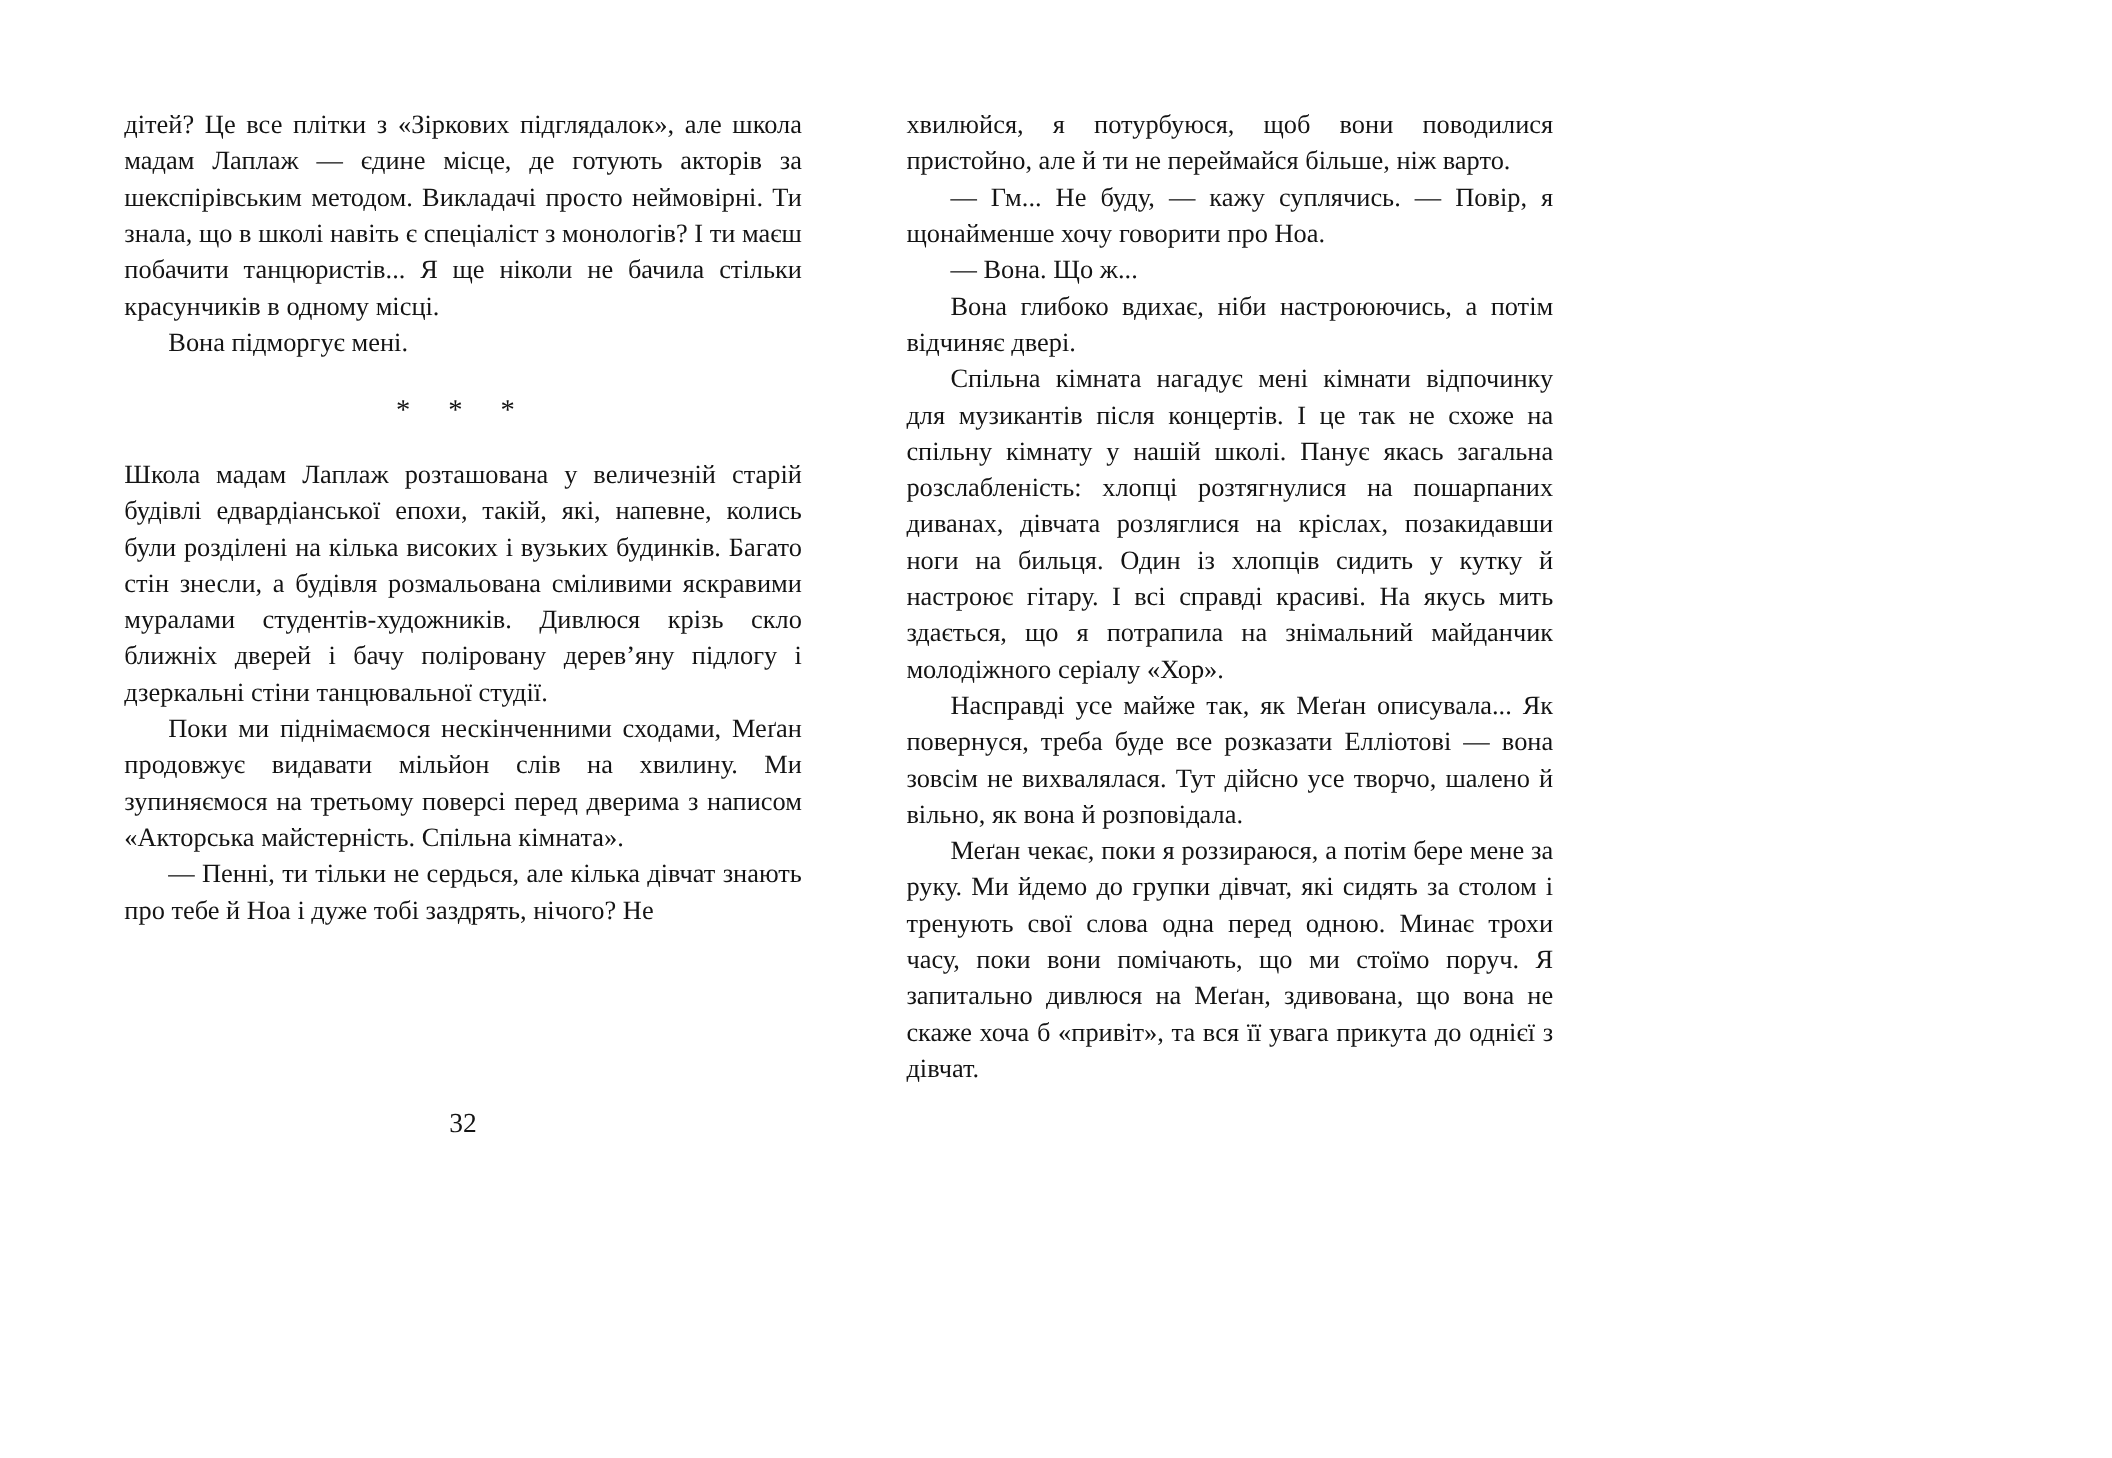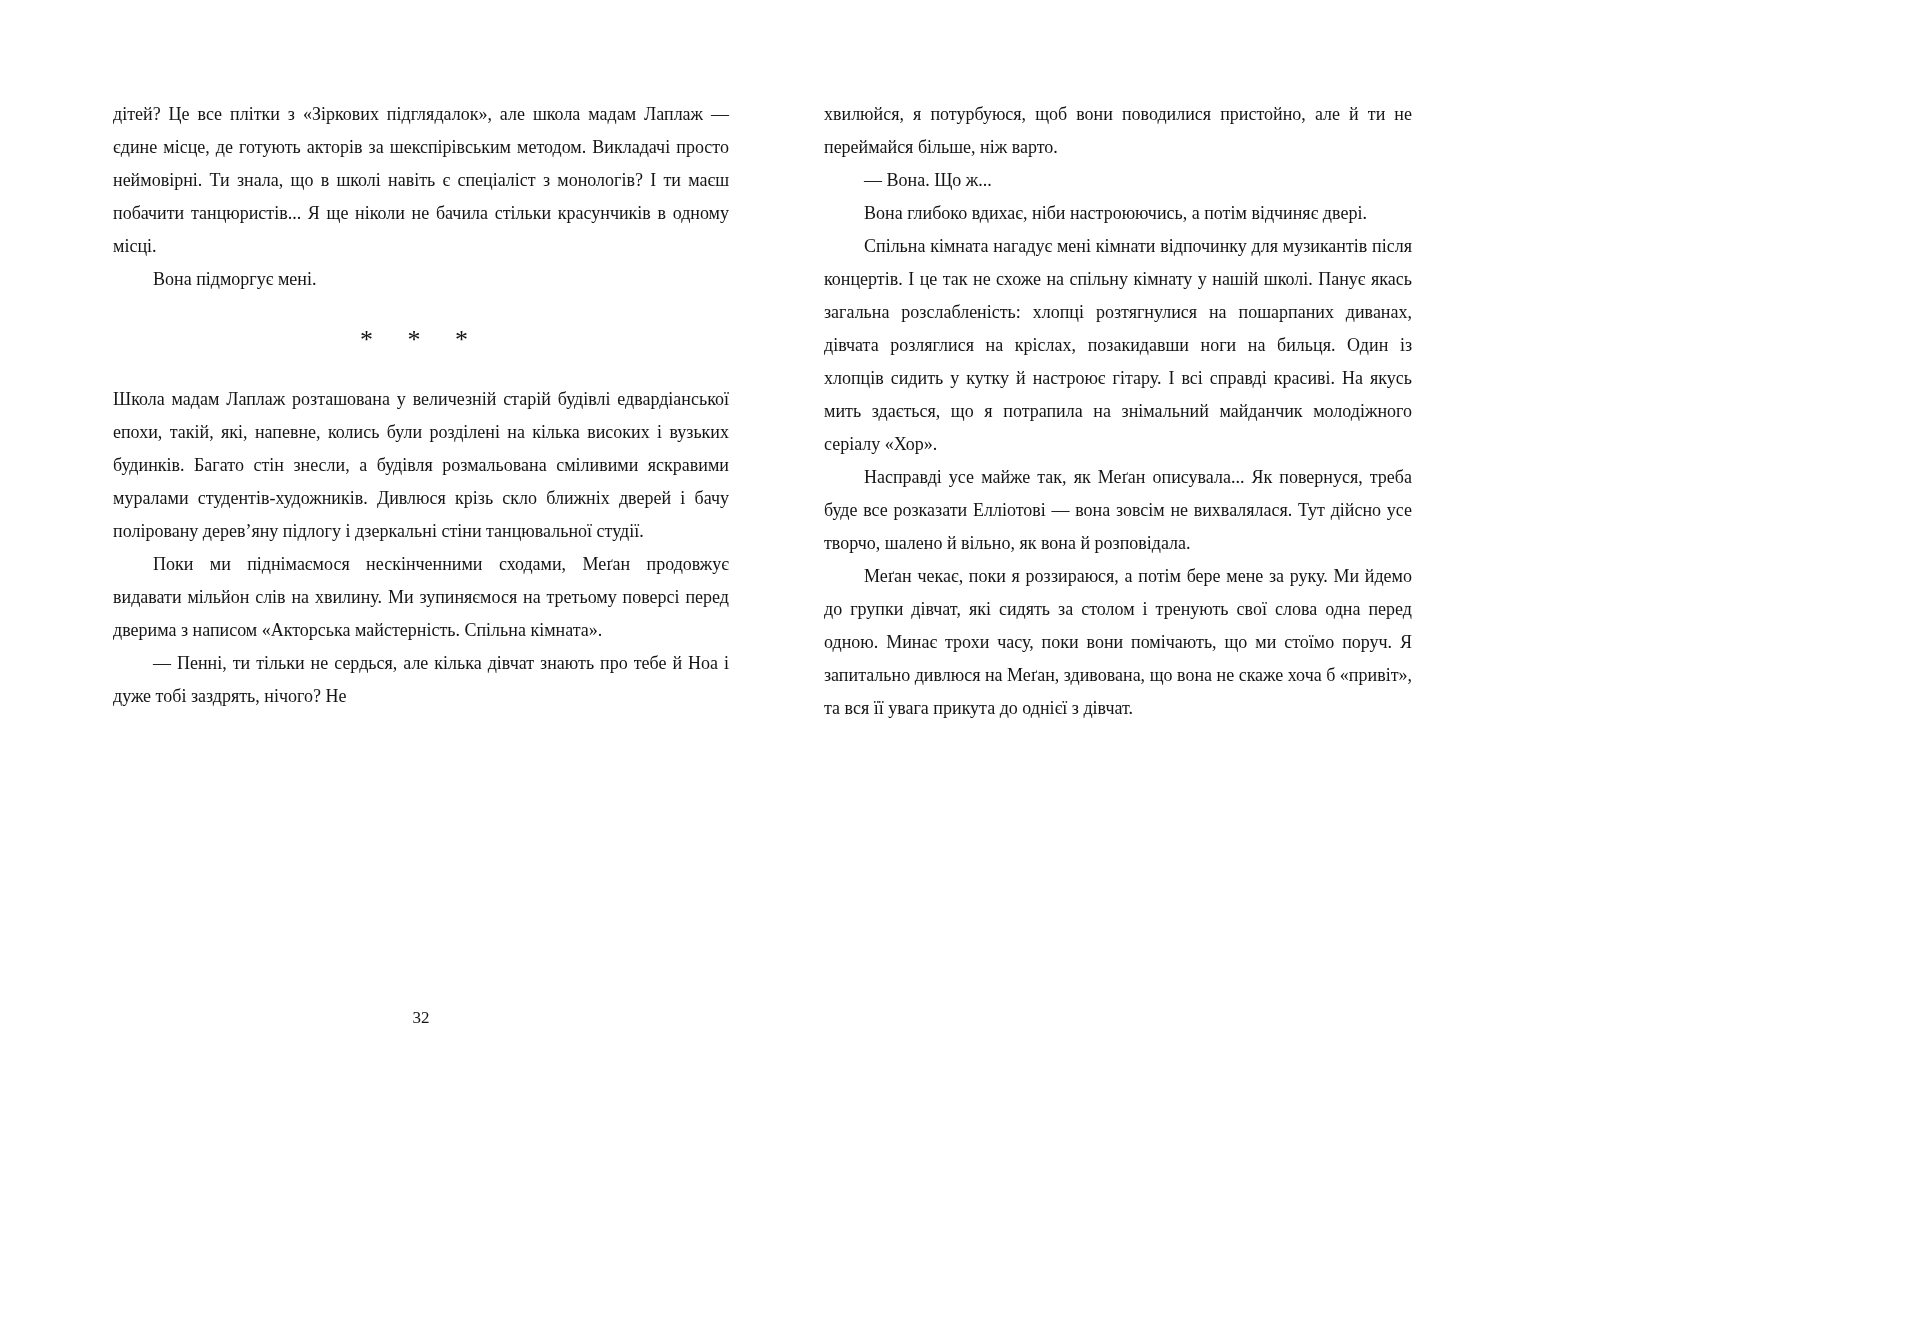--- a/index.html
+++ b/index.html
@@ -24,41 +24,41 @@
   .page-left  { left: 113px; width: 616px; }
   .page-right { left: 824px; width: 588px; }
   .page-body {
     position: absolute;
     top: 98px;
     left: 0;
     right: 0;
   }
   .page-body p {
     margin: 0;
-    font-size: 18px;
+    font-size: 24px;
     line-height: 33px;
     text-align: justify;
     text-justify: inter-word;
   }
   p.indent { text-indent: 40px; }
   p.flush  { text-indent: 0; }
   p.separator {
     text-align: center;
     text-indent: 0;
     letter-spacing: 14px;
     margin: 27px 0 27px 0;
     font-size: 26px;
   }
   .page-number {
     position: absolute;
     top: 1008px;
     left: 0;
     right: 0;
     text-align: center;
-    font-size: 17px;
+    font-size: 25px;
     color: #141414;
   }
 </style>
 </head>
 <body>
 
 <div class="spread">
 
   <div class="page page-left">
     <div class="page-body">
@@ -68,20 +68,21 @@
       <p class="flush">Школа мадам Лаплаж розташована у величезній старій будівлі едвардіанської епохи, такій, які, напевне, колись були розділені на кілька високих і вузьких будинків. Багато стін знесли, а будівля розмальована сміливими яскравими муралами студентів-художників. Дивлюся крізь скло ближніх дверей і бачу поліровану дерев’яну підлогу і дзеркальні стіни танцювальної студії.</p>
       <p class="indent">Поки ми піднімаємося нескінченними сходами, Меґан продовжує видавати мільйон слів на хвилину. Ми зупиняємося на третьому поверсі перед дверима з написом «Акторська майстерність. Спільна кімната».</p>
       <p class="indent">— Пенні, ти тільки не сердься, але кілька дівчат знають про тебе й Ноа і дуже тобі заздрять, нічого? Не</p>
     </div>
     <div class="page-number">32</div>
   </div>
 
   <div class="page page-right">
     <div class="page-body">
       <p class="flush">хвилюйся, я потурбуюся, щоб вони поводилися пристойно, але й ти не переймайся більше, ніж варто.</p>
+      <p class="indent">— Гм... Не буду, — кажу суплячись. — Повір, я щонайменше хочу говорити про Ноа.</p>
       <p class="indent">— Вона. Що ж...</p>
       <p class="indent">Вона глибоко вдихає, ніби настроюючись, а потім відчиняє двері.</p>
       <p class="indent">Спільна кімната нагадує мені кімнати відпочинку для музикантів після концертів. І це так не схоже на спільну кімнату у нашій школі. Панує якась загальна розслабленість: хлопці розтягнулися на пошарпаних диванах, дівчата розляглися на кріслах, позакидавши ноги на бильця. Один із хлопців сидить у кутку й настроює гітару. І всі справді красиві. На якусь мить здається, що я потрапила на знімальний майданчик молодіжного серіалу «Хор».</p>
       <p class="indent">Насправді усе майже так, як Меґан описувала... Як повернуся, треба буде все розказати Елліотові — вона зовсім не вихвалялася. Тут дійсно усе творчо, шалено й вільно, як вона й розповідала.</p>
       <p class="indent">Меґан чекає, поки я роззираюся, а потім бере мене за руку. Ми йдемо до групки дівчат, які сидять за столом і тренують свої слова одна перед одною. Минає трохи часу, поки вони помічають, що ми стоїмо поруч. Я запитально дивлюся на Меґан, здивована, що вона не скаже хоча б «привіт», та вся її увага прикута до однієї з дівчат.</p>
     </div>
   </div>
 
 </div>
 

